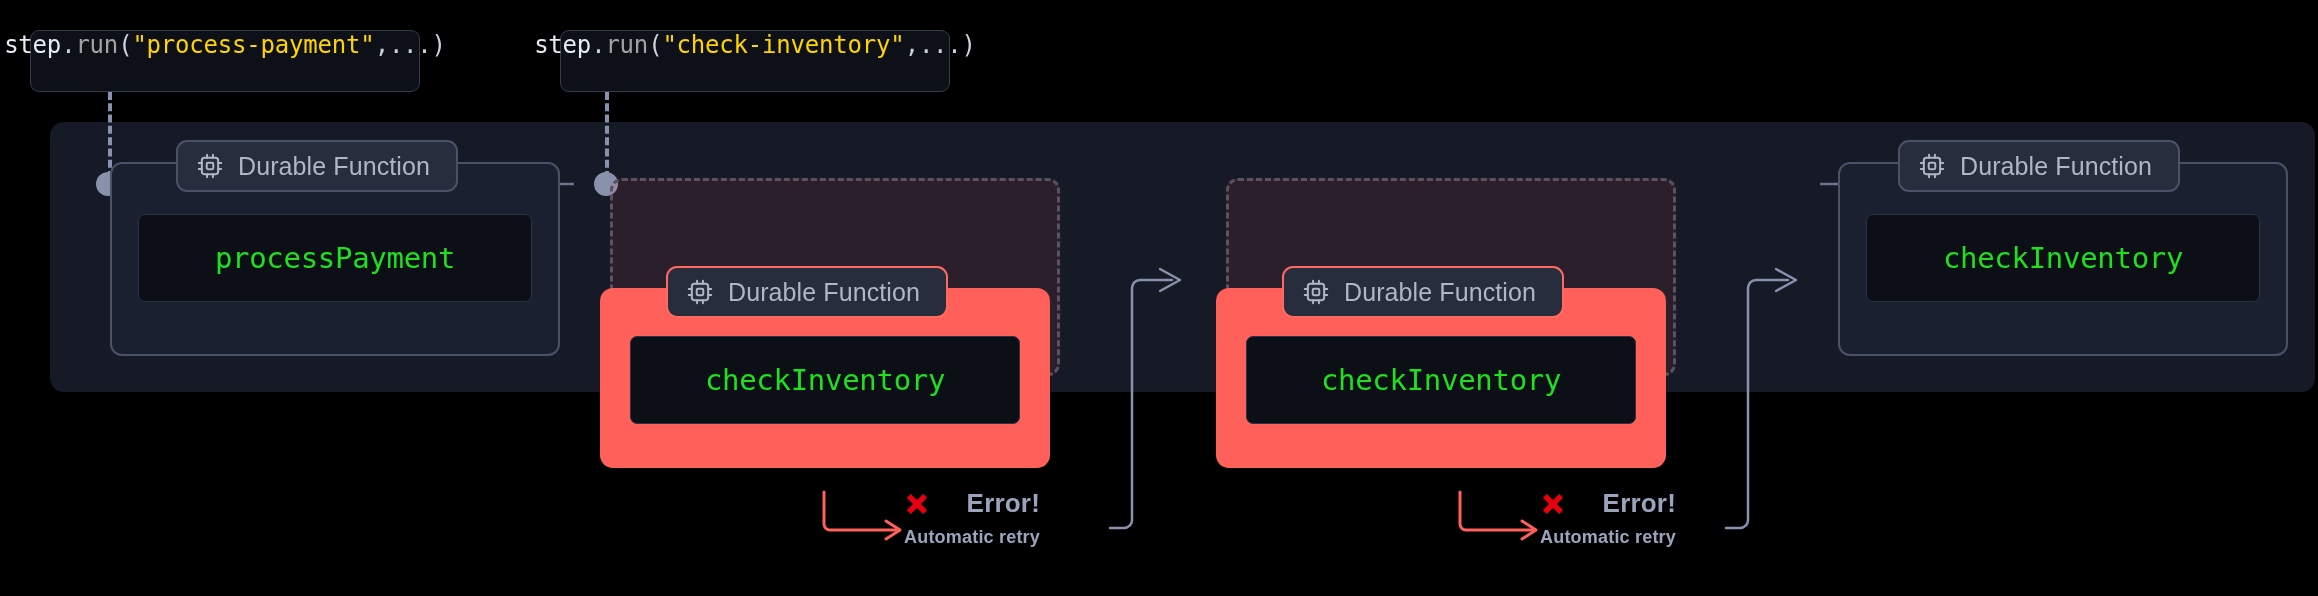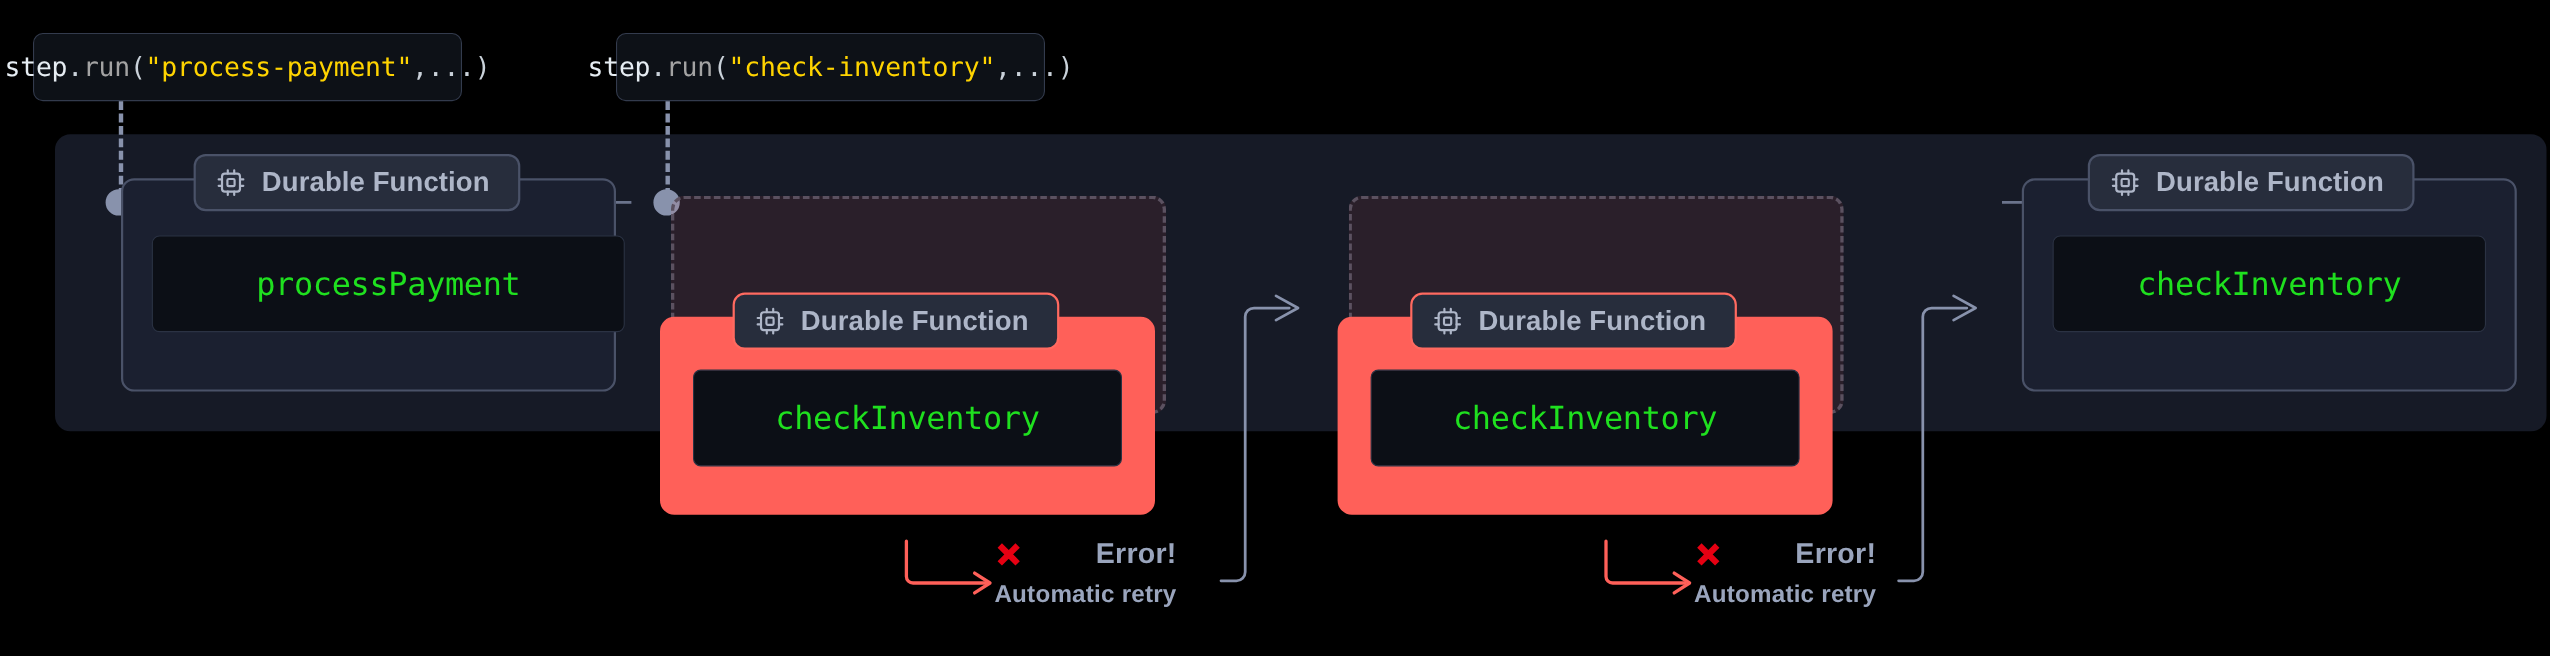--- a/index.html
+++ b/index.html
@@ -16,21 +16,21 @@
     position:absolute;left:50px;top:122px;width:2265px;height:270px;
     background:#161A26;border-radius:14px;
   }
 
   
   .callout{
     position:absolute;
     background:#0D1117;
     border:1.6px solid #333B4D;
     border-radius:9px;
-    display:flex;align-items:center;justify-content:center;
+    display:flex;align-items:flex-start;justify-content:center;
     padding:0 22px;
     box-sizing:border-box;
     font-family:"DejaVu Sans Mono","Liberation Mono",monospace;
     font-size:24px;
     letter-spacing:-0.2px;
     white-space:nowrap;
   }
   .callout .c-plain{color:#E6EDF3;}
   .callout .c-fn{color:#a3a3a3;}
   .callout .c-punct{color:#C9D1D9;}
@@ -71,21 +71,21 @@
     display:flex;align-items:center;
     gap:14px;
     padding:0 26px 0 18px;
     box-sizing:border-box;
     background:#272D3C;
     border:2.5px solid #4A5268;
     border-radius:11px;
     z-index:4;
   }
   .badge .badge-label{
-    color:#AEB6C8;font-size:25px;letter-spacing:0.1px;white-space:nowrap;font-weight:bold;
+    color:#AEB6C8;font-size:25px;letter-spacing:0.1px;white-space:nowrap;
   }
   .badge.err{border-color:#FF6A60;background:#272D3C;}
 
   .chip-icon{display:block;width:28px;height:28px;flex:none;}
 
   
   .plate{
     position:absolute;
     background:#0C0F16;
     border:1.5px solid #2B3243;
@@ -117,21 +117,21 @@
 
   
   .err-note{position:absolute;z-index:6;}
   .err-line1{
     display:flex;align-items:center;gap:6px;
     color:#9AA5BD;font-size:26px;font-weight:700;letter-spacing:0.2px;
     white-space:nowrap;
     justify-content:space-between;
   }
   .err-line2{
-    color:#9AA5BD;font-size:22px;font-weight:700;letter-spacing:0.2px;
+    color:#9AA5BD;font-size:18px;font-weight:700;letter-spacing:0.2px;
     white-space:nowrap;margin-top:8px;
   }
   .xmark{display:block;width:26px;height:26px;flex:none;}
 
   svg.ink{position:absolute;left:0;top:0;width:2318px;height:596px;overflow:visible;pointer-events:none;}
 </style>
 </head>
 <body>
 
 <div class="stage">
@@ -189,21 +189,21 @@
     <div class="shell"></div>
     <div class="badge" style="left:66px;top:0;">
       <svg class="chip-icon" viewBox="0 0 24 24" fill="none" stroke="#AEB6C8" stroke-width="1.7" stroke-linecap="round" stroke-linejoin="round">
         <rect x="5" y="5" width="14" height="14" rx="2.2"></rect>
         <rect x="9.2" y="9.2" width="5.6" height="5.6" rx="1"></rect>
         <path d="M9.5 2.4v2.6M14.5 2.4v2.6M9.5 19v2.6M14.5 19v2.6"></path>
         <path d="M2.4 9.5h2.6M2.4 14.5h2.6M19 9.5h2.6M19 14.5h2.6"></path>
       </svg>
       <span class="badge-label">Durable Function</span>
     </div>
-    <div class="plate" style="left:28px;top:74px;width:430px;height:88px;">
+    <div class="plate" style="left:28px;top:74px;width:394px;height:88px;">
       <span class="plate-text">processPayment</span>
     </div>
   </div>
 
   <div class="card" style="left:600px;top:178px;width:460px;height:290px;">
 
     <div class="ghost" style="left:10px;top:0;width:450px;height:198px;"></div>
 
     <div class="redbox" style="left:0;top:110px;width:450px;height:180px;"></div>
     <div class="badge err" style="left:66px;top:88px;">

